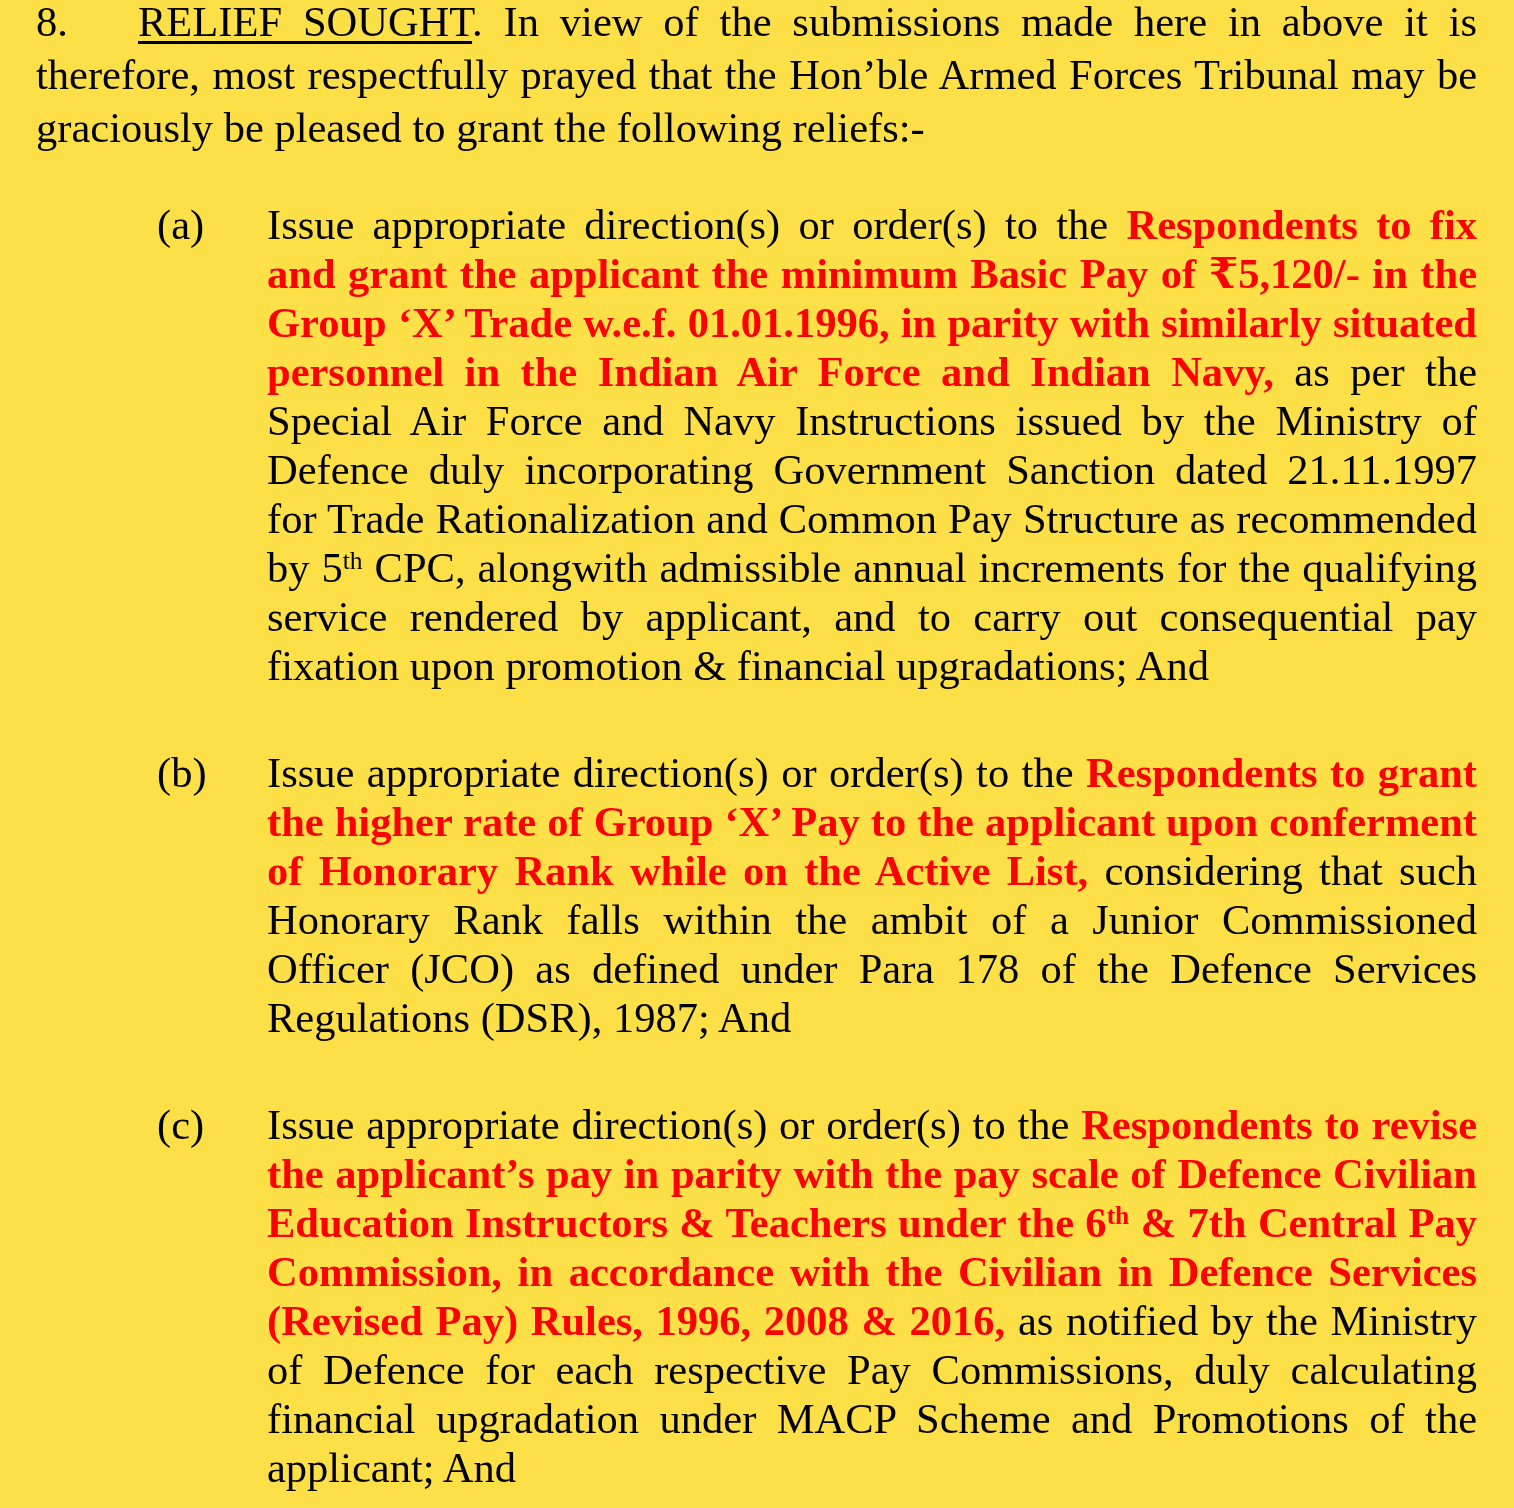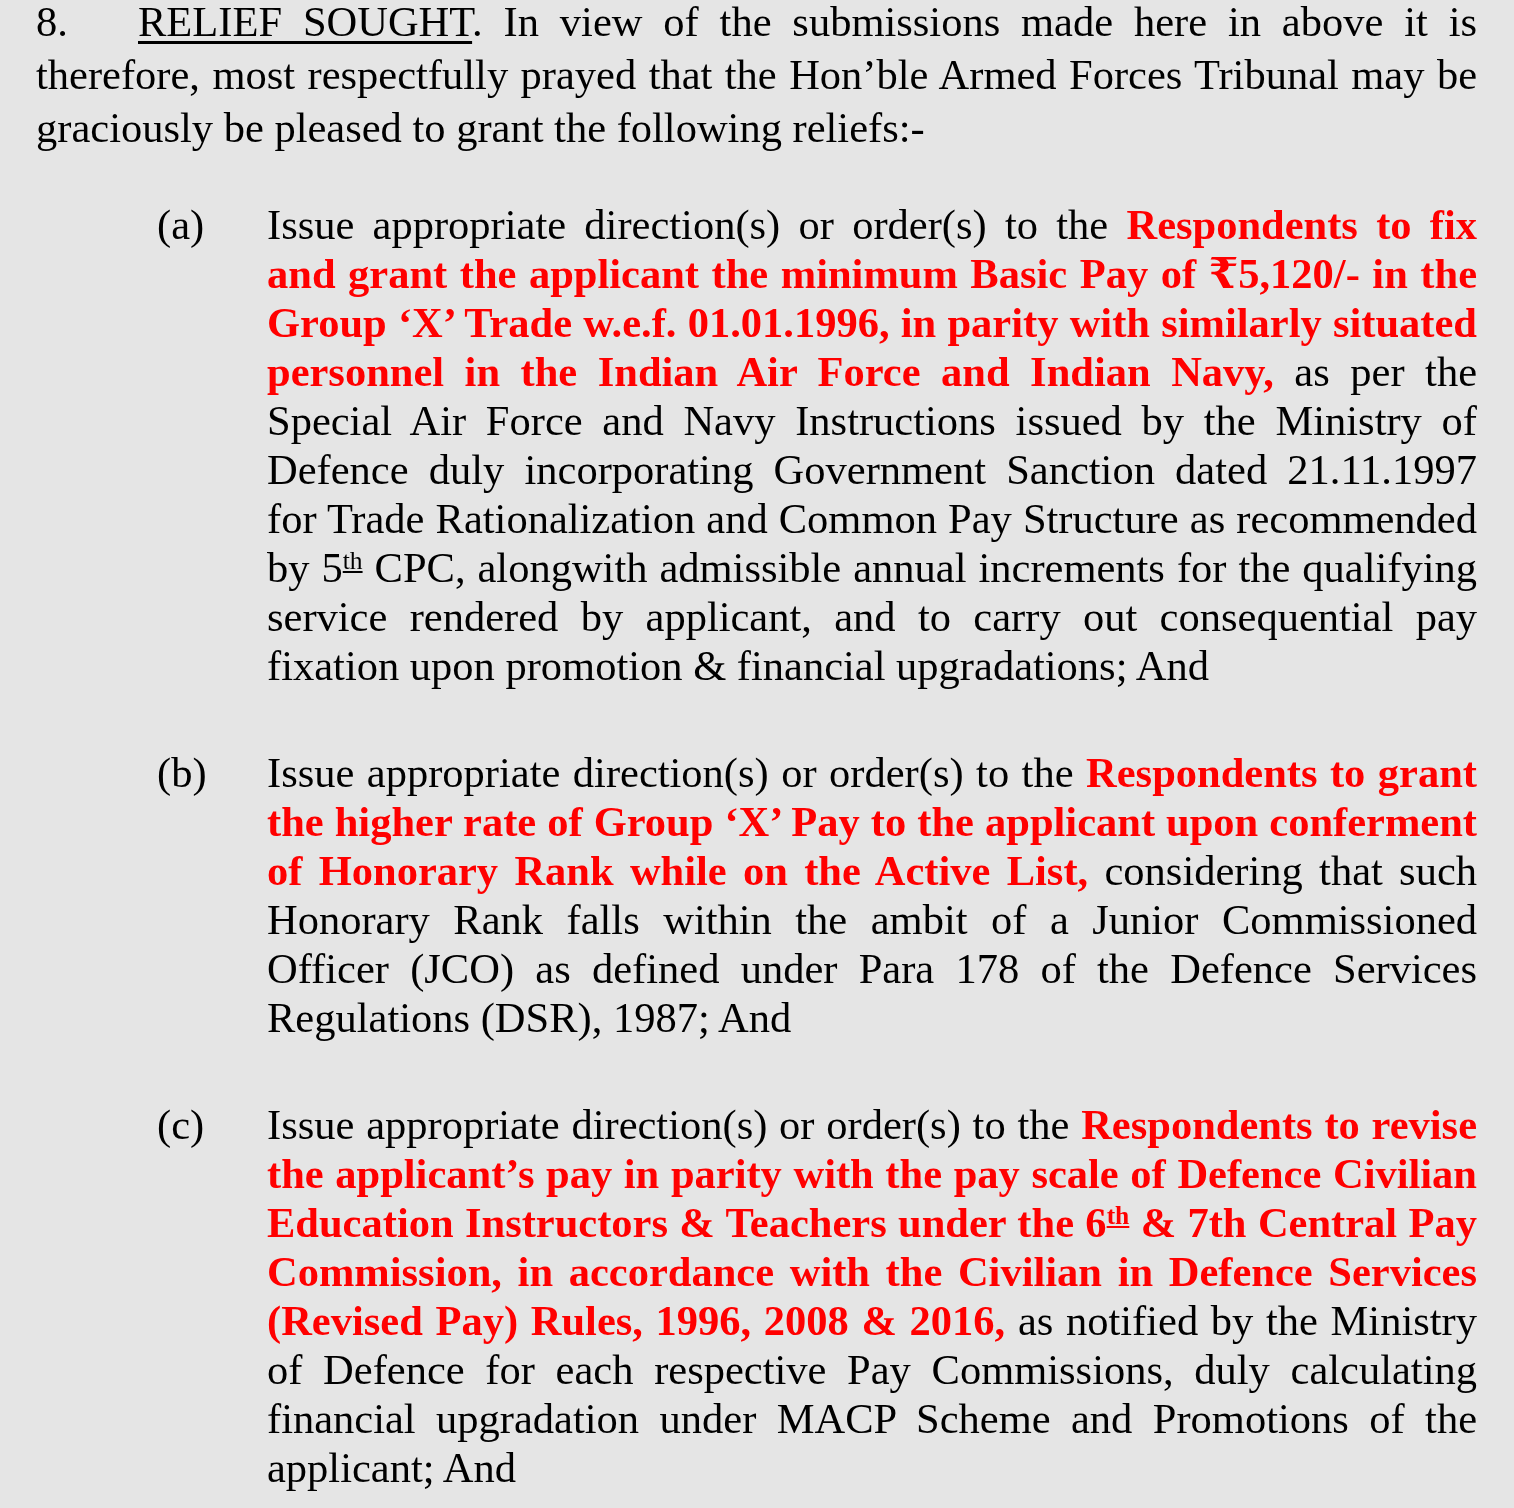--- a/index.html
+++ b/index.html
@@ -7,21 +7,21 @@
     padding: 0;
     background: #ffffff;
   }
   .page {
     position: relative;
     box-sizing: border-box;
     width: 1514px;
     height: 1508px;
     padding: 0 37px 0 36px;
     overflow: hidden;
-    background: #e5e5e5;
+    background: #fde047;
     color: #000000;
     font-family: "Liberation Serif", "DejaVu Serif", serif;
     font-size: 42.5px;
     text-align: justify;
   }
   .intro {
     position: relative;
     top: -5px;
     margin: 0;
     line-height: 53px;
@@ -56,21 +56,20 @@
   .hl {
     color: var(--hl, #ff0000);
     font-weight: bold;
   }
   .sup {
     font-size: 0.6em;
     line-height: 0;
     position: relative;
     top: -0.5em;
     vertical-align: baseline;
-    text-decoration: underline;
   }
 </style>
 </head>
 <body>
 
 <div class="page" style="--hl: #ff0000;">
   <p class="intro"><span class="para-number">8.</span><span class="heading">RELIEF SOUGHT</span><span>. In view of the submissions made here in above it is therefore, most respectfully prayed that the Hon’ble Armed Forces Tribunal may be graciously be pleased to grant the following reliefs:-</span></p>
   <div class="items">
       <div class="item"><span class="item-label">(a)</span><span><span>Issue appropriate direction(s) or order(s) to the </span><span class="hl">Respondents to fix and grant the applicant the minimum Basic Pay of ₹5,120/- in the Group ‘X’ Trade w.e.f. 01.01.1996, in parity with similarly situated personnel in the Indian Air Force and Indian Navy,</span><span> as per the Special Air Force and Navy Instructions issued by the Ministry of Defence duly incorporating Government Sanction dated 21.11.1997 for Trade Rationalization and Common Pay Structure as recommended by 5</span><span class="sup">th</span><span> CPC, alongwith admissible annual increments for the qualifying service rendered by applicant, and to carry out consequential pay fixation upon promotion &amp; financial upgradations; And</span></span></div>
       <div class="item"><span class="item-label">(b)</span><span><span>Issue appropriate direction(s) or order(s) to the </span><span class="hl">Respondents to grant the higher rate of Group ‘X’ Pay to the applicant upon conferment of Honorary Rank while on the Active List,</span><span> considering that such Honorary Rank falls within the ambit of a Junior Commissioned Officer (JCO) as defined under Para 178 of the Defence Services Regulations (DSR), 1987; And</span></span></div>

